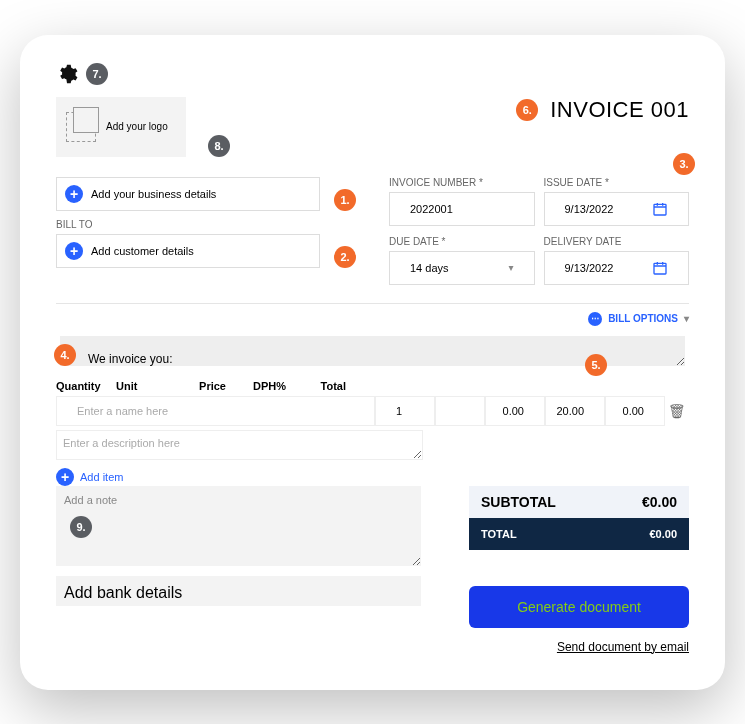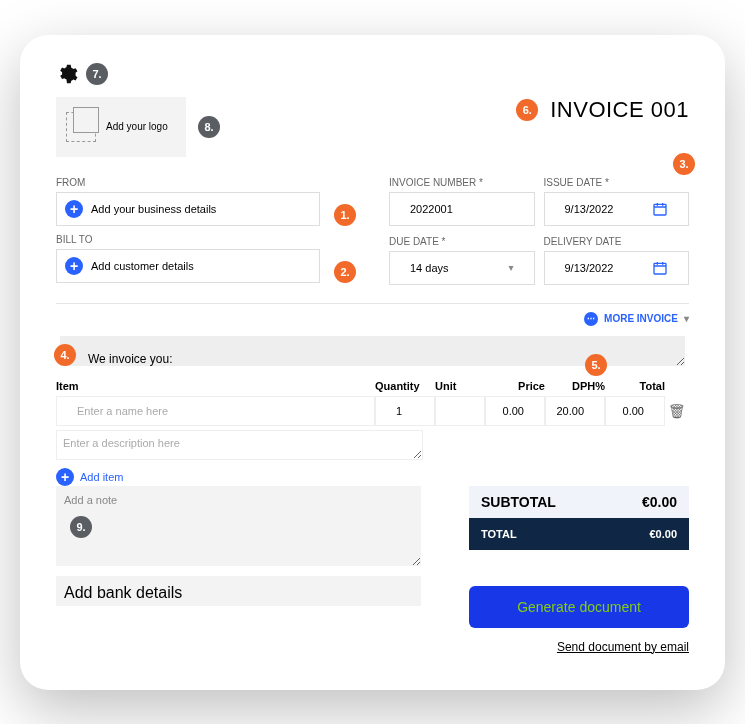--- a/index.html
+++ b/index.html
@@ -65,36 +65,35 @@
 <div class="card">
 
   <div class="top">
     <svg class="gear" viewBox="0 0 24 24">
         <path d="M12 8a4 4 0 100 8 4 4 0 000-8zm9.4 4a7.6 7.6 0 00-.1-1.3l2.1-1.6-2-3.5-2.5 1a7.7 7.7 0 00-2.2-1.3L16 2h-4l-.7 2.6a7.7 7.7 0 00-2.2 1.3l-2.5-1-2 3.5 2.1 1.6a7.6 7.6 0 000 2.6L4.6 14l2 3.5 2.5-1a7.7 7.7 0 002.2 1.3L12 22h4l.7-2.6a7.7 7.7 0 002.2-1.3l2.5 1 2-3.5-2.1-1.6c.1-.4.1-.9.1-1.3z" fill="#111"></path>
       </svg>
     <span class="badge grey">7.</span>
   </div>
 
   <div class="row1">
-    <div style="display:flex;align-items:center;gap:12px">
+    <div style="display:flex;align-items:flex-end;gap:22px">
       <div class="logo-box">
         <div class="logo-ph"></div>
         <span class="logo-txt">Add your logo</span>
       </div>
       <span class="badge grey">8.</span>
     </div>
     <div class="row1-r">
       <span class="badge orange">6.</span>
       <div class="inv-title">INVOICE 001</div>
     </div>
   </div>
 
   <div class="mid">
     <div class="left">
-      <div class="lbl">FROM</div>
       <div class="fldrow">
         <div class="fld" style="flex:1">
           <span class="plus">+</span>
           <span>Add your business details</span>
         </div>
         <span class="badge orange">1.</span>
       </div>
       <div style="height:8px"></div>
       <div class="lbl">BILL TO</div>
       <div class="fldrow">
@@ -144,35 +143,34 @@
               </svg>
           </div>
         </div>
       </div>
     </div>
   </div>
 
   <hr>
   <div class="more">
     <span class="dots">⋯</span>
-    <span>MORE INVOICE</span>
+    <span>BILL OPTIONS</span>
     <span class="chev">▾</span>
   </div>
 
   <div style="position:relative">
     <span class="badge orange abs-b" style="left:-2px;top:8px;z-index:2">4.</span>
     <div class="banner">
       <span style="margin-left:16px">We invoice you:</span>
     </div>
   </div>
 
   <div style="position:relative">
     <span class="badge orange abs-b" style="right:82px;top:-22px">5.</span>
     <div class="thead">
-      <div class="c-item">Item</div>
       <div class="c-qty">Quantity</div>
       <div class="c-unit">Unit</div>
       <div class="c-price">Price</div>
       <div class="c-dph">DPH%</div>
       <div class="c-total">Total</div>
       <div class="c-del"></div>
     </div>
     <div class="trow">
       <div class="c-item">
           <div class="in">

